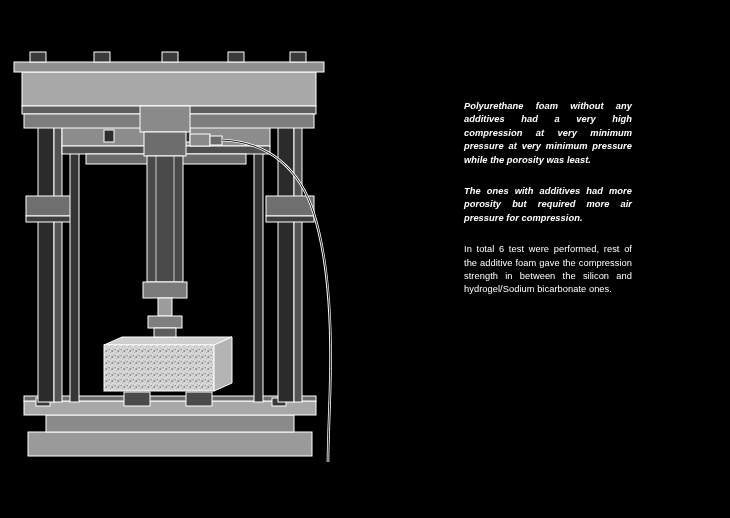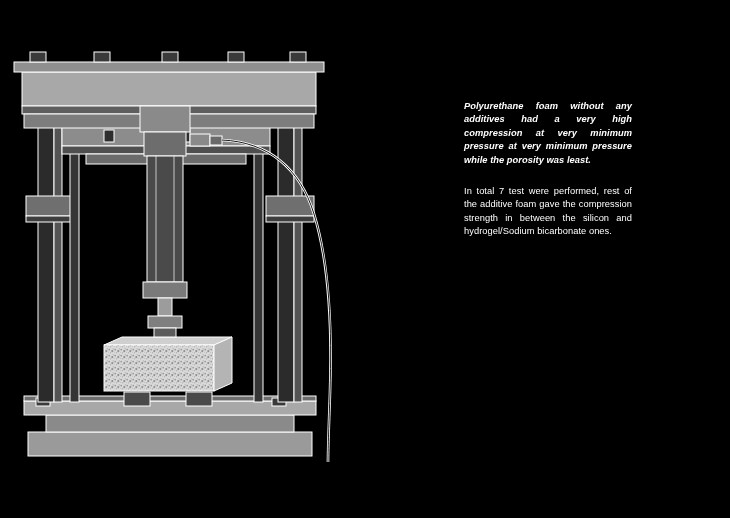--- a/index.html
+++ b/index.html
@@ -168,16 +168,17 @@
           <path d="M222,140 C268,142 300,168 314,214 C330,266 332,330 330,392 C329,424 328,446 328,462" fill="none" stroke="#ffffff" stroke-width="2.6"></path>
           <path d="M222,140 C268,142 300,168 314,214 C330,266 332,330 330,392 C329,424 328,446 328,462" fill="none" stroke="#000000" stroke-width="0.9"></path>
         </g>
 
       </g>
     </svg>
   </div>
 
   <div id="text-column">
     <p class="para bold">Polyurethane foam without any additives had a very high compression at very minimum pressure at very minimum pressure while the porosity was least.</p>
-    <p class="para">In total 7 test were performed, rest of the additive foam gave the compression strength in between the silicon and hydrogel/Sodium bicarbonate ones.</p>
+    <p class="para bold">The ones with additives had more porosity but required more air pressure for compression.</p>
+    <p class="para">In total 6 test were performed, rest of the additive foam gave the compression strength in between the silicon and hydrogel/Sodium bicarbonate ones.</p>
   </div>
 
 </div>
 
 </body></html>

